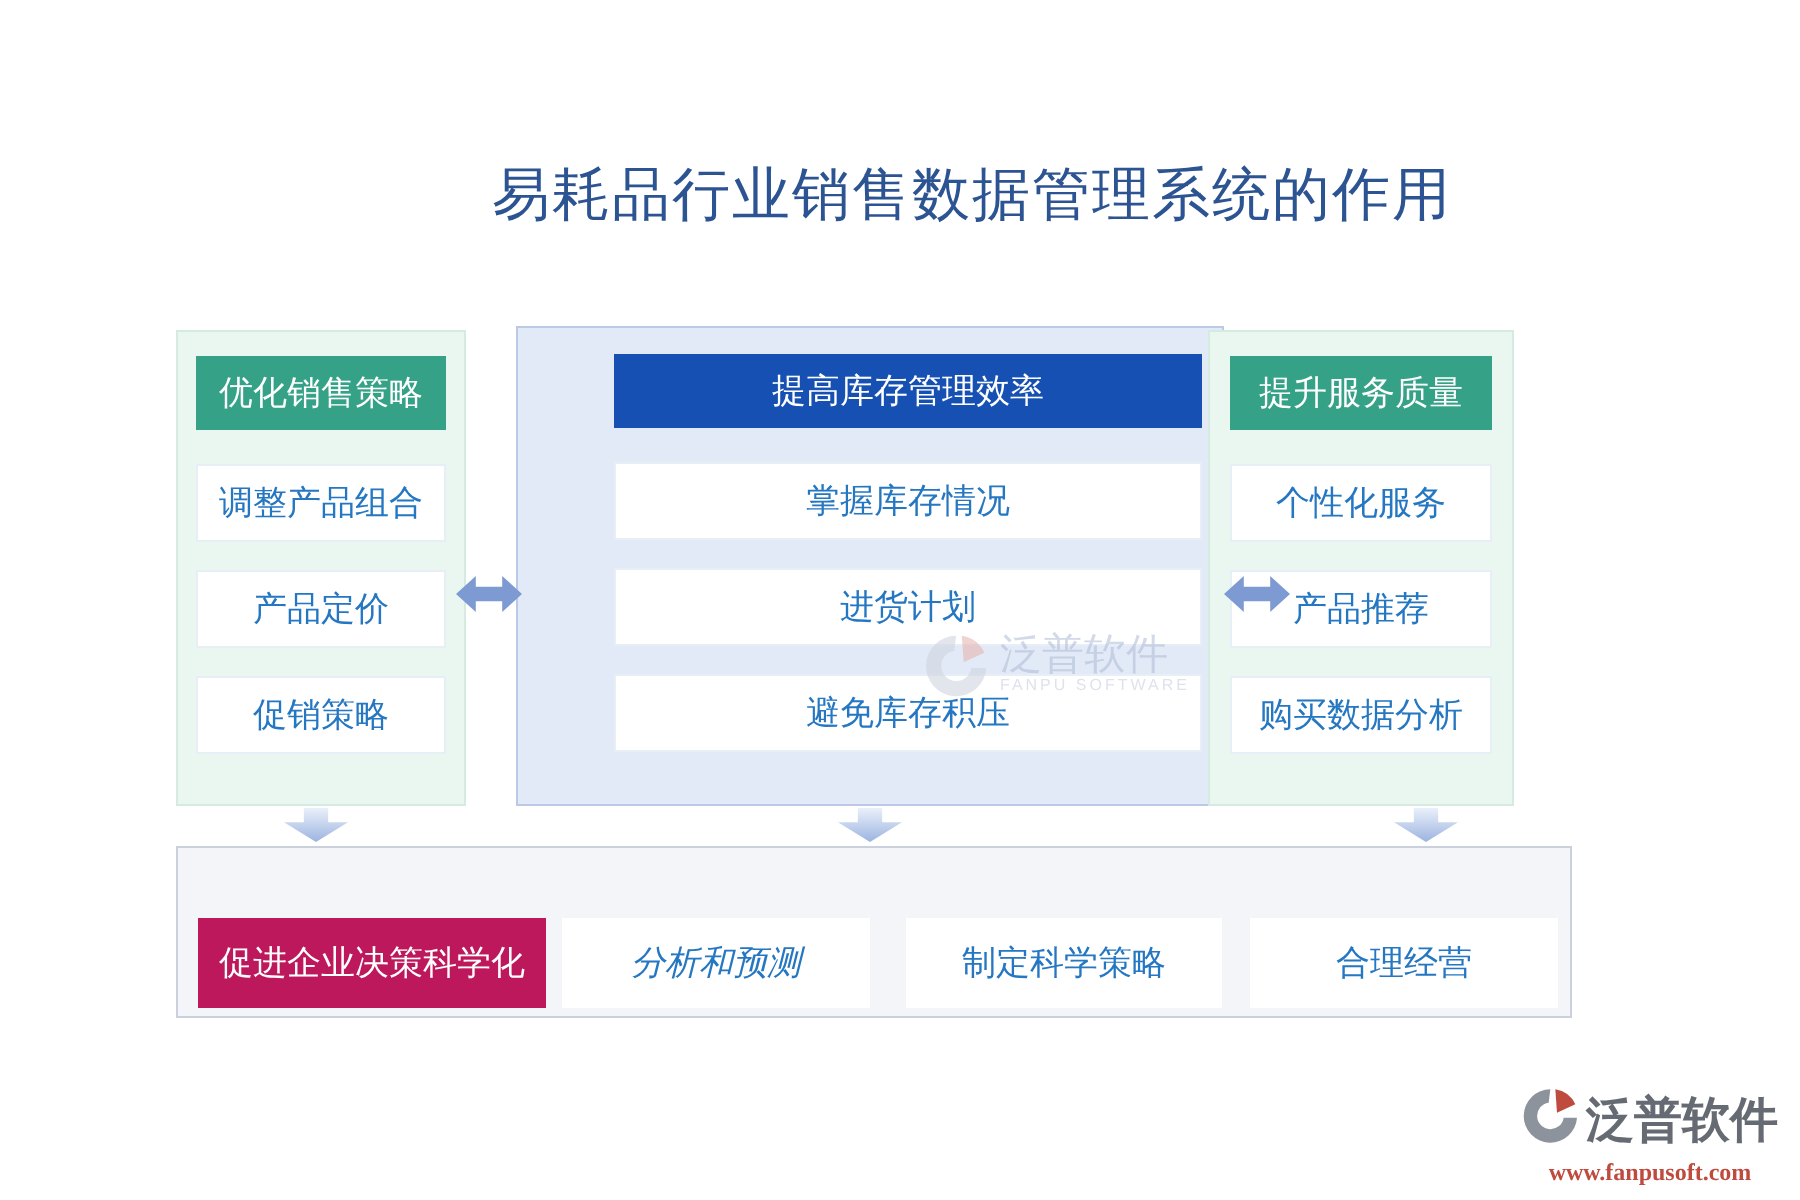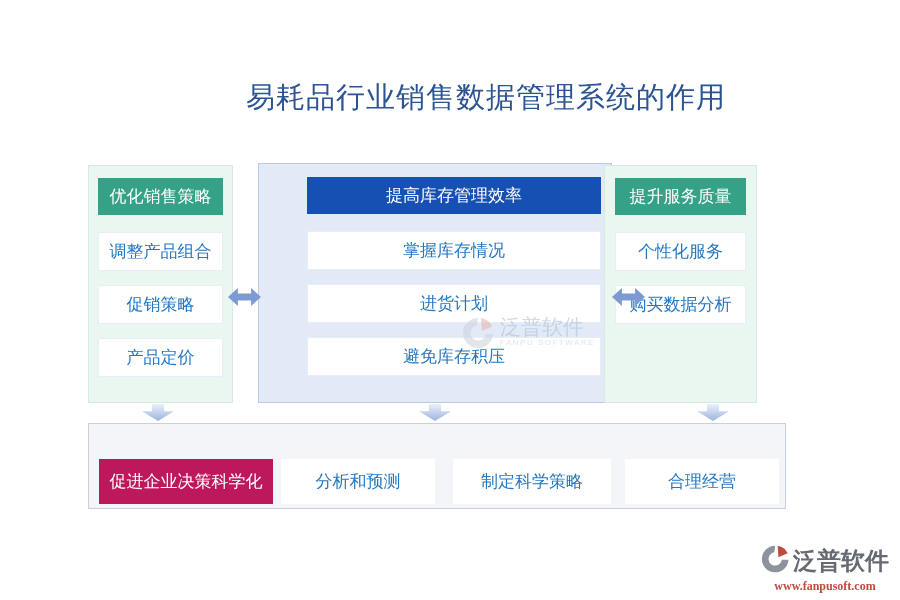--- a/index.html
+++ b/index.html
@@ -49,21 +49,21 @@
   .bottom{
     position:absolute;left:88px;top:423px;width:698px;height:86px;
     box-sizing:border-box;background:#f3f5f9;border:1px solid #cbd1dc;
   }
   .bottom .bx{
     position:absolute;top:35px;height:45px;display:flex;align-items:center;justify-content:center;
     font-size:17px;
   }
   .bx.teal{left:10px;width:174px;background:#be185d;color:#ffffff;}
   .bx.white{background:#ffffff;color:#2577c2;}
-  .bx.b1{left:192px;width:154px;}
+  .bx.b1{left:192px;width:154px;font-style:italic;}
   .bx.b2{left:364px;width:158px;}
   .bx.b3{left:536px;width:154px;}
   
   .wm-center{
     position:absolute;left:462px;top:316px;display:flex;align-items:flex-start;
     opacity:.55;pointer-events:none;
   }
   .wm-center .wm-text{margin-left:4px;}
   .wm-center .wm-brand{font-size:21px;color:#aebcd6;line-height:22px;}
   .wm-center .wm-sub{font-size:8px;color:#c3cbdc;letter-spacing:1.5px;
@@ -78,34 +78,35 @@
 </head>
 <body>
 
 <div class="stage">
 
   <div class="title">易耗品行业销售数据管理系统的作用</div>
 
   <section class="panel green panel-left">
     <div class="hdr green">优化销售策略</div>
     <div class="item">调整产品组合</div>
+    <div class="item">产品定价</div>
     <div class="item">促销策略</div>
-    <div class="item">产品定价</div>
   </section>
 
   <section class="panel blue panel-mid">
     <div class="hdr blue">提高库存管理效率</div>
     <div class="item">掌握库存情况</div>
     <div class="item">进货计划</div>
     <div class="item">避免库存积压</div>
   </section>
 
   <section class="panel green panel-right">
     <div class="hdr green">提升服务质量</div>
     <div class="item">个性化服务</div>
+    <div class="item">产品推荐</div>
     <div class="item">购买数据分析</div>
   </section>
 
   <div class="dbl-arrow a1"></div>
   <div class="dbl-arrow a2"></div>
   <div class="down-arrow d1"></div>
   <div class="down-arrow d2"></div>
   <div class="down-arrow d3"></div>
 
   <section class="bottom">

